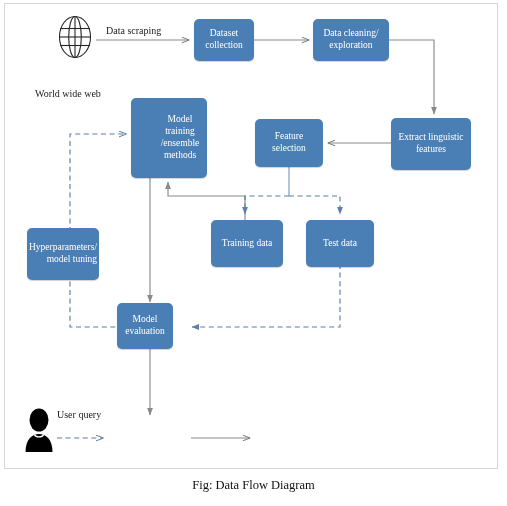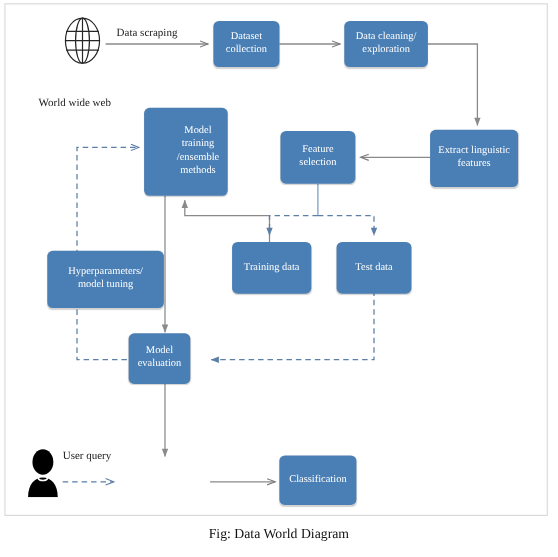--- a/index.html
+++ b/index.html
@@ -125,29 +125,26 @@
   </div>
 
   <div class="node" style="left:211px;top:220px;width:72px;height:47px;">
     <span>Training data</span>
   </div>
 
   <div class="node" style="left:306px;top:220px;width:68px;height:47px;">
     <span>Test data</span>
   </div>
 
-  <div class="node" style="left:43px;top:228px;width:106px;height:52px;">
+  <div class="node" style="left:27px;top:228px;width:72px;height:52px;text-align:right;">
     <span>Hyperparameters/
 model tuning</span>
   </div>
 
   <div class="node" style="left:117px;top:303px;width:56px;height:46px;">
     <span>Model
 evaluation</span>
   </div>
 
 
-  <div class="node" style="left:254px;top:414px;width:70px;height:45px;">
-    <span>Classification</span>
-  </div>
 
-  <div id="caption">Fig: Data World Diagram</div>
+  <div id="caption">Fig: Data Flow Diagram</div>
 </div>
 
 </body></html>

